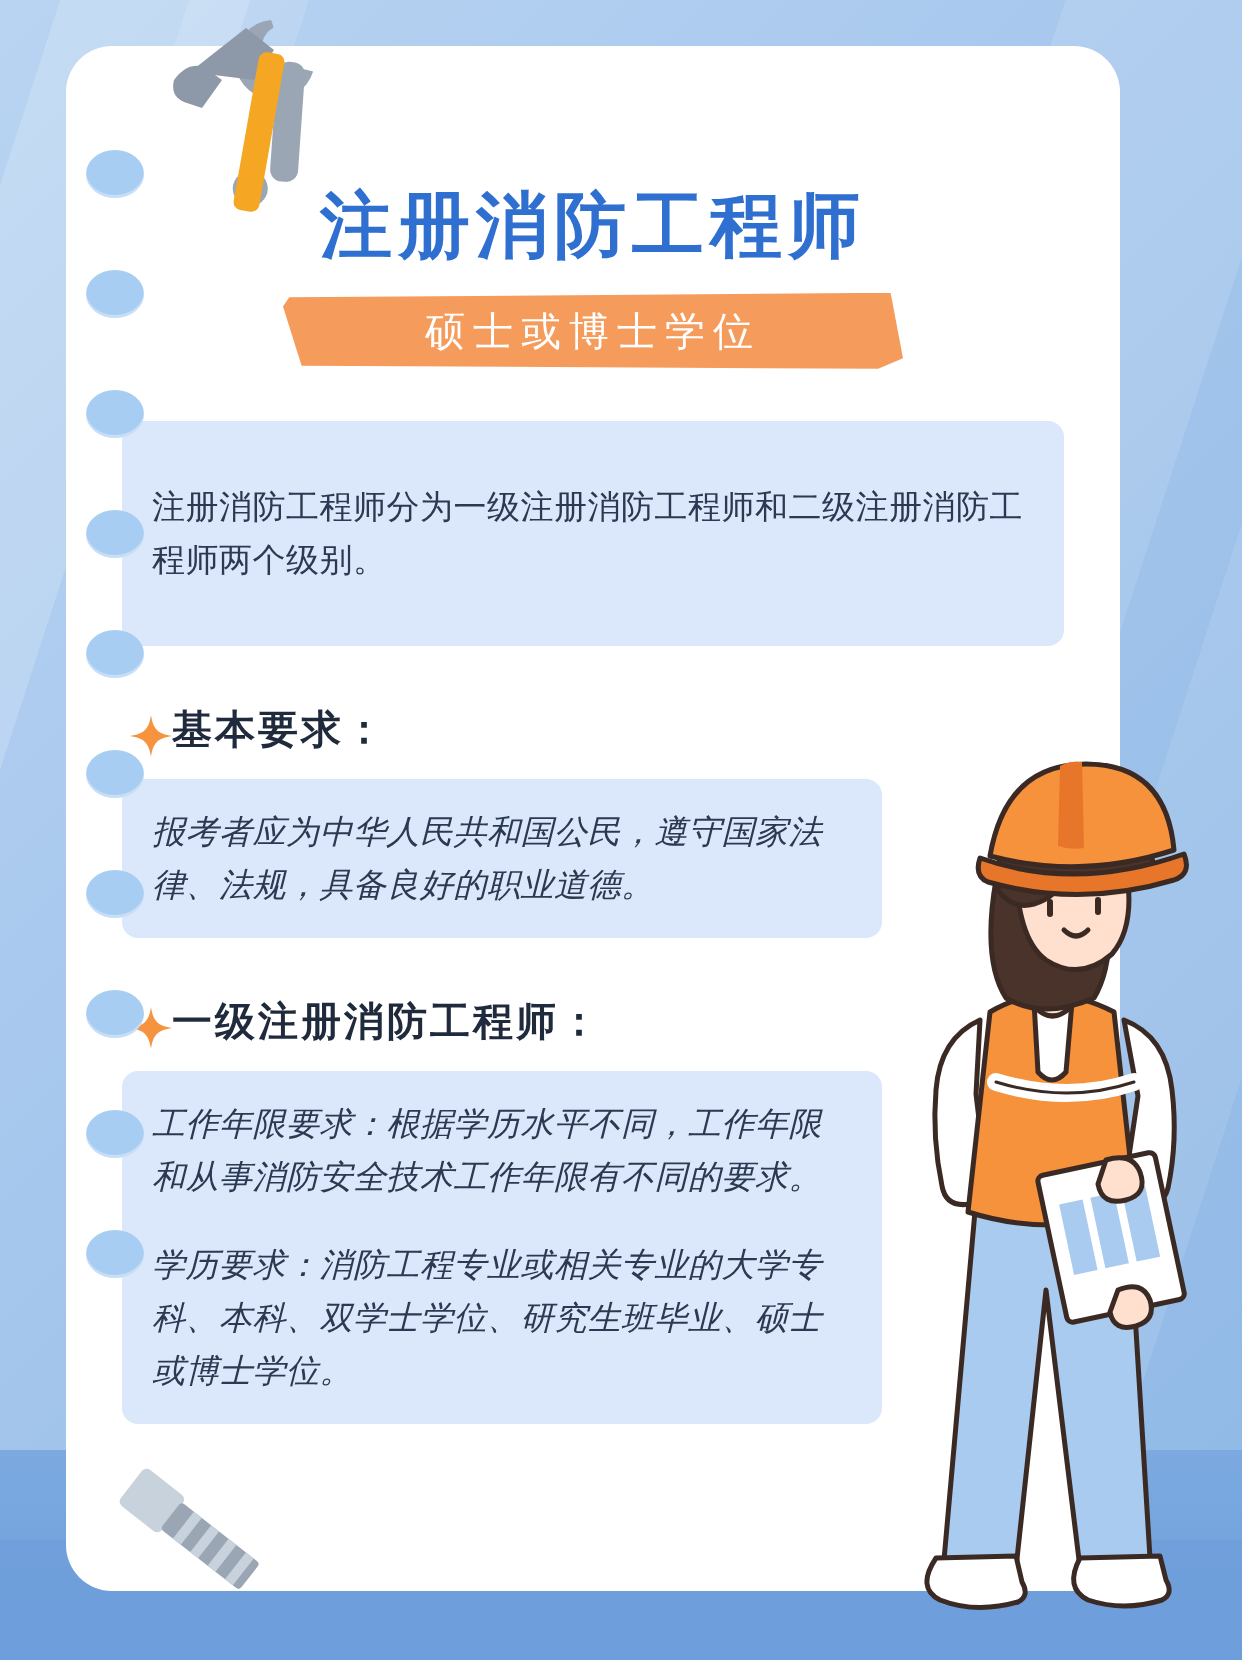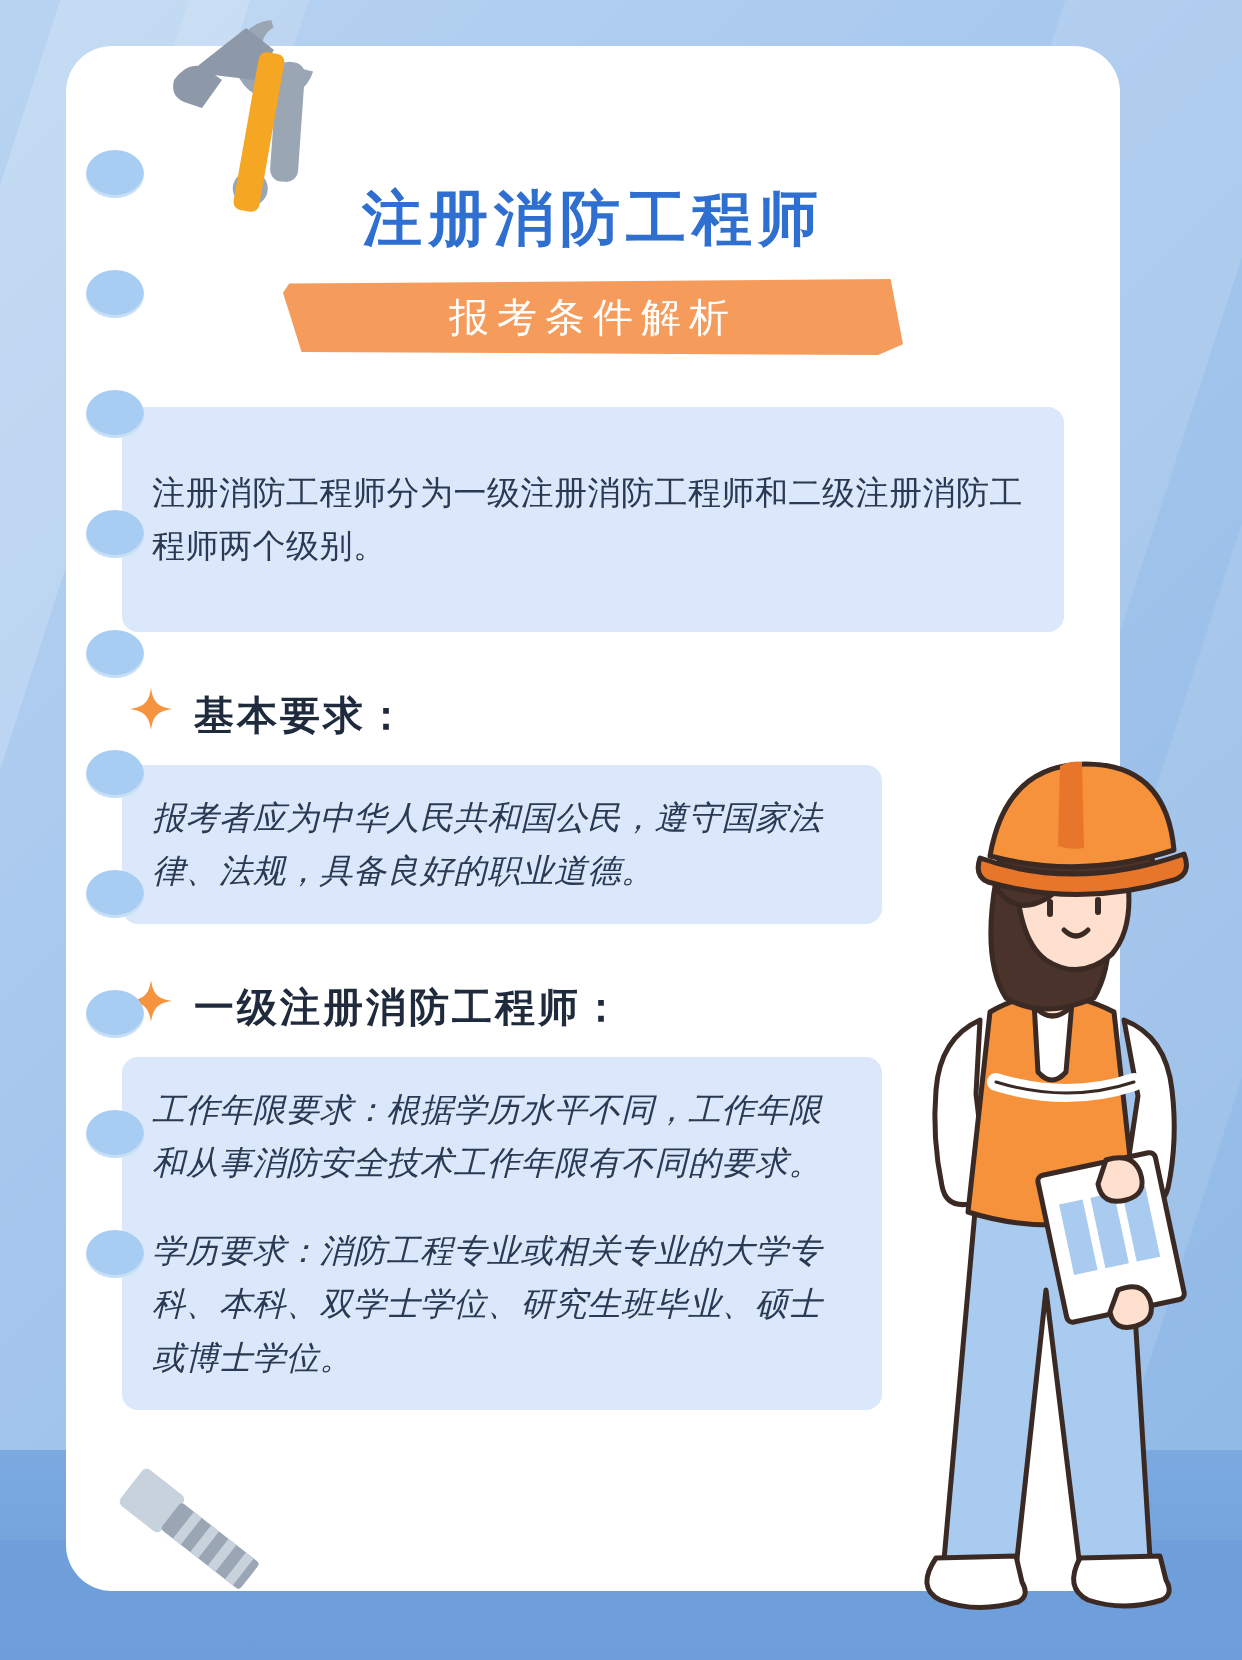--- a/index.html
+++ b/index.html
@@ -100,21 +100,21 @@
     left: 66px;
     top: 46px;
     width: 1054px;
     height: 1545px;
     z-index: 5;
     box-sizing: border-box;
     padding: 120px 56px 40px 56px;
   }
 
   .title {
-    font-size: 60px;
+    font-size: 72px;
     font-weight: bold;
     color: #2f6fd0;
     letter-spacing: 6px;
     text-align: center;
     line-height: 1.15;
     margin: 18px 0 0 0;
     white-space: nowrap;
   }
 
   .subtitle-wrap {
@@ -146,22 +146,21 @@
     border-radius: 16px;
     padding: 26px 30px;
     font-size: 33px;
     line-height: 1.62;
     color: #2b3a52;
     letter-spacing: 0.5px;
   }
 
   .section-head {
     display: flex;
-    align-items: flex-start;
-    gap: 22px;
+    align-items: flex-end;
     margin-top: 56px;
     margin-bottom: 22px;
     padding-left: 8px;
   }
   .spark {
     width: 42px;
     height: 42px;
     flex: 0 0 auto;
   }
   .section-title {
@@ -292,21 +291,21 @@
       <path d="M234 560 q24 -10 32 10 q6 20 -14 26 q-22 6 -26 -14 z" fill="#ffe0cf"></path>
     </g>
   </svg>
 
   <div class="content">
 
     <h1 class="title">注册消防工程师</h1>
 
     <div class="subtitle-wrap">
       <div class="subtitle-bg"></div>
-      <div class="subtitle">报考条件解析</div>
+      <div class="subtitle">硕士或博士学位</div>
     </div>
 
     <div class="note note-narrow">
       <p>注册消防工程师分为一级注册消防工程师和二级注册消防工程师两个级别。</p>
     </div>
 
     <div class="section-head">
       <svg class="spark" viewBox="0 0 42 42">
         <path d="M21 0 C23 14 28 19 42 21 C28 23 23 28 21 42 C19 28 14 23 0 21 C14 19 19 14 21 0 Z" fill="#f5933e"></path>
       </svg>

